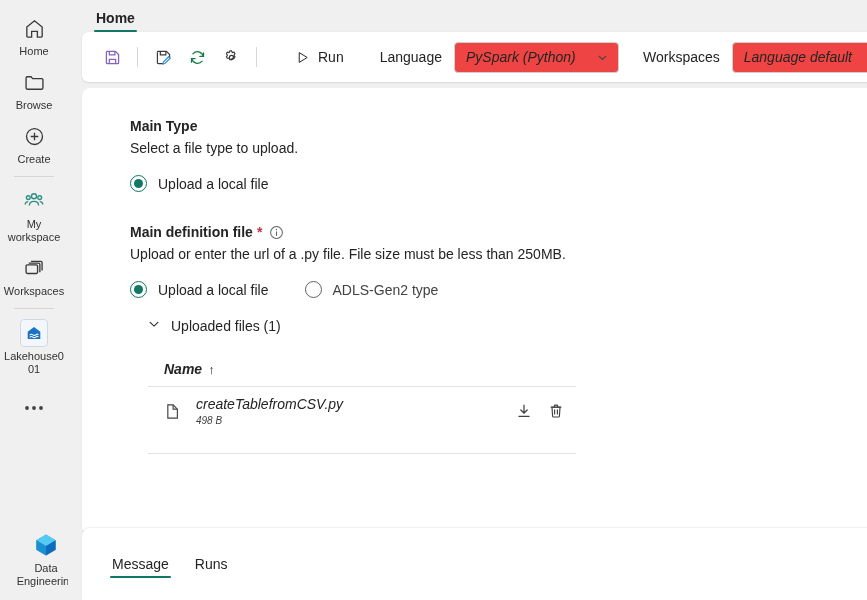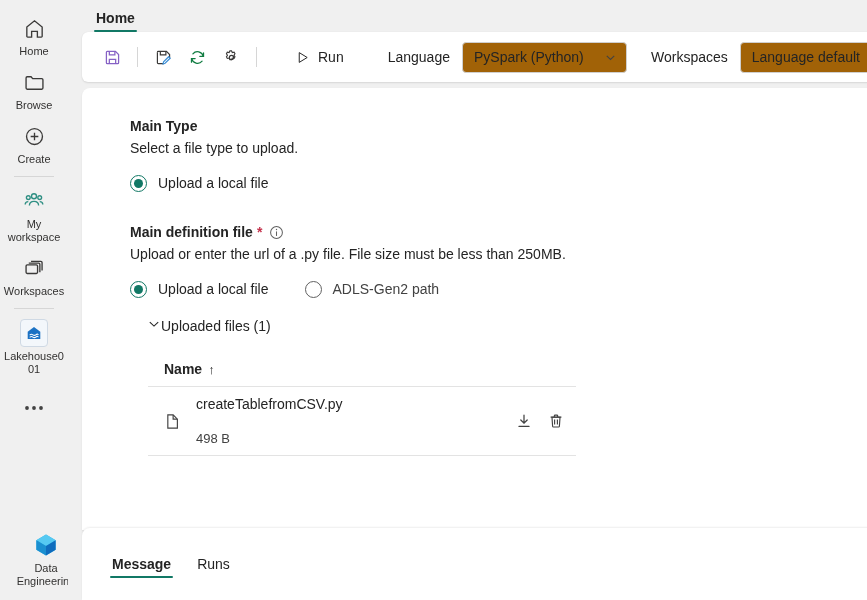--- a/index.html
+++ b/index.html
@@ -75,28 +75,28 @@
     width: 32px; height: 32px; border-radius: 4px;
     display: flex; align-items: center; justify-content: center;
     cursor: pointer; background: transparent; border: none;
   }
   .rb-div { width: 1px; height: 20px; background: #d6d6d6; margin: 0 7px; }
   .rb-run {
     display: flex; align-items: center; gap: 7px;
     padding: 0 10px; height: 32px; border-radius: 4px; cursor: pointer;
     font-size: 14px; color: #242424; margin-left: 18px;
   }
-  .rb-label { font-size: 14px; color: #242424; margin-left: 32px; margin-right: 10px; white-space: nowrap; }
+  .rb-label { font-size: 14px; color: #242424; margin-left: 24px; margin-right: 10px; white-space: nowrap; }
   .rb-label.env { margin-left: 22px; }
   .combo {
     height: 31px; min-width: 0;
-    border: 1px solid #cfcfcf; border-radius: 4px; background: #a16207;
+    border: 1px solid #cfcfcf; border-radius: 4px; background: #ef4444;
     display: flex; align-items: center; justify-content: space-between;
     padding: 0 9px 0 11px; cursor: pointer;
-    font-size: 14px; color: #242424;
+    font-size: 14px; color: #242424; font-style: italic;
   }
   .combo.lang { width: 165px; }
   .combo.env { width: 168px; }
   .chev { color: #424242; display: flex; }
 
   
   .content-card {
     position: absolute; left: 14px; right: 0; top: 88px; bottom: 70px;
     background: #ffffff;
     border-top-left-radius: 8px;
@@ -104,21 +104,21 @@
     overflow: hidden;
   }
   .content-inner { padding: 30px 0 0 48px; }
 
   .sec-title { font-size: 14px; font-weight: bold; color: #242424; display: flex; align-items: center; gap: 2px; }
   .req-star { color: #c4314b; font-size: 14px; font-weight: bold; margin-left: 2px; }
   .info-ico { margin-left: 5px; display: inline-flex; color: #616161; cursor: pointer; }
   .sec-desc { font-size: 14px; color: #242424; margin-top: 6px; }
 
   .radio-row { display: flex; align-items: center; margin-top: 19px; gap: 0; }
-  .radio-opt { display: flex; gap: 11px; cursor: pointer; }
+  .radio-opt { display: flex; align-items: center; gap: 11px; cursor: pointer; }
   .radio-opt + .radio-opt { margin-left: 36px; }
   .radio {
     width: 17px; height: 17px; border-radius: 50%;
     border: 1px solid #616161; background: #fff;
     display: flex; align-items: center; justify-content: center;
     flex: 0 0 17px;
   }
   .radio.on { border: 1px solid #117865; border-width: 1px; }
   .radio.on::after {
     content: ""; width: 9px; height: 9px; border-radius: 50%;
@@ -129,54 +129,54 @@
 
   .upload-btn {
     margin-top: 18px; height: 32px; display: inline-flex; align-items: center;
     gap: 8px; padding: 0 13px;
     border: 1px solid #c6c6c6; border-radius: 4px; background: #fff;
     font-size: 14px; font-weight: bold; color: #242424; cursor: pointer;
   }
 
   .disclosure {
     margin-top: 19px; margin-left: 17px;
-    display: inline-flex; align-items: flex-end; cursor: pointer;
+    display: inline-flex; align-items: flex-end; gap: 10px; cursor: pointer;
     font-size: 14px; color: #242424;
   }
 
-  .file-table { margin-top: 26px; margin-left: 18px; width: 428px; }
+  .file-table { margin-top: 26px; margin-left: 18px; width: 428px; font-style: italic; }
   .ft-head {
     display: flex; align-items: center; padding: 0 0 9px 16px;
     border-bottom: 1px solid #e3e3e3;
   }
   .ft-head .col { font-size: 14px; font-weight: bold; color: #242424; display: flex; align-items: center; gap: 6px; }
   .sort-arrow { font-size: 13px; color: #242424; }
   .ft-row {
-    display: flex; align-items: center; padding: 9px 12px 9px 16px;
+    display: flex; align-items: center; padding: 9px 12px 27px 16px;
     border-bottom: 1px solid #e3e3e3;
   }
   .ft-row .fileicon { flex: 0 0 20px; display: flex; align-items: center; color: #424242; margin-right: 12px; }
   .ft-row .meta { flex: 1 1 auto; }
   .ft-row .fname { font-size: 14px; color: #242424; line-height: 17px; }
-  .ft-row .fsize { font-size: 13px; color: #424242; margin-top: 18px; }
+  .ft-row .fsize { font-size: 10px; color: #424242; margin-top: 2px; }
   .ft-actions { display: flex; align-items: center; gap: 16px; }
   .act { display: flex; cursor: pointer; color: #424242; }
 
   
   .bottom-card {
     position: absolute; left: 14px; right: 0; bottom: 0; height: 72px;
     background: #fff;
     border-top-left-radius: 8px;
     box-shadow: 0 -1px 2px rgba(0,0,0,0.07);
   }
   .bottom-tabs { display: flex; align-items: flex-end; height: 100%; padding-left: 22px; gap: 10px; padding-bottom: 20px; }
   .btab {
     font-size: 14px; color: #242424; padding: 4px 8px 8px; position: relative; cursor: pointer;
   }
-  .btab.active { font-weight: bold; margin-top: 24px; }
+  .btab.active { font-weight: normal; margin-top: 24px; }
   .btab.active .uline {
     position: absolute; left: 6px; right: 6px; bottom: 2px; height: 2.5px;
     background: #117865; border-radius: 2px;
   }
 </style>
 </head>
 <body>
 
 <div id="app">
 
@@ -377,21 +377,21 @@
           </div>
           <div class="sec-desc">Upload or enter the url of a .py file. File size must be less than 250MB.</div>
 
           <div class="radio-row">
             <div class="radio-opt">
               <span class="radio on"></span>
               <span class="radio-lbl">Upload a local file</span>
             </div>
             <div class="radio-opt dim">
               <span class="radio"></span>
-              <span class="radio-lbl">ADLS-Gen2 path</span>
+              <span class="radio-lbl">ADLS-Gen2 type</span>
             </div>
           </div>
 
 
           <div class="disclosure">
             <span>
               <svg width="14" height="14" viewBox="0 0 16 16" fill="none" stroke="#242424" stroke-width="1.25">
                   <path d="M3.2 5.8 8 10.4 12.8 5.8"></path>
                 </svg>
             </span>

